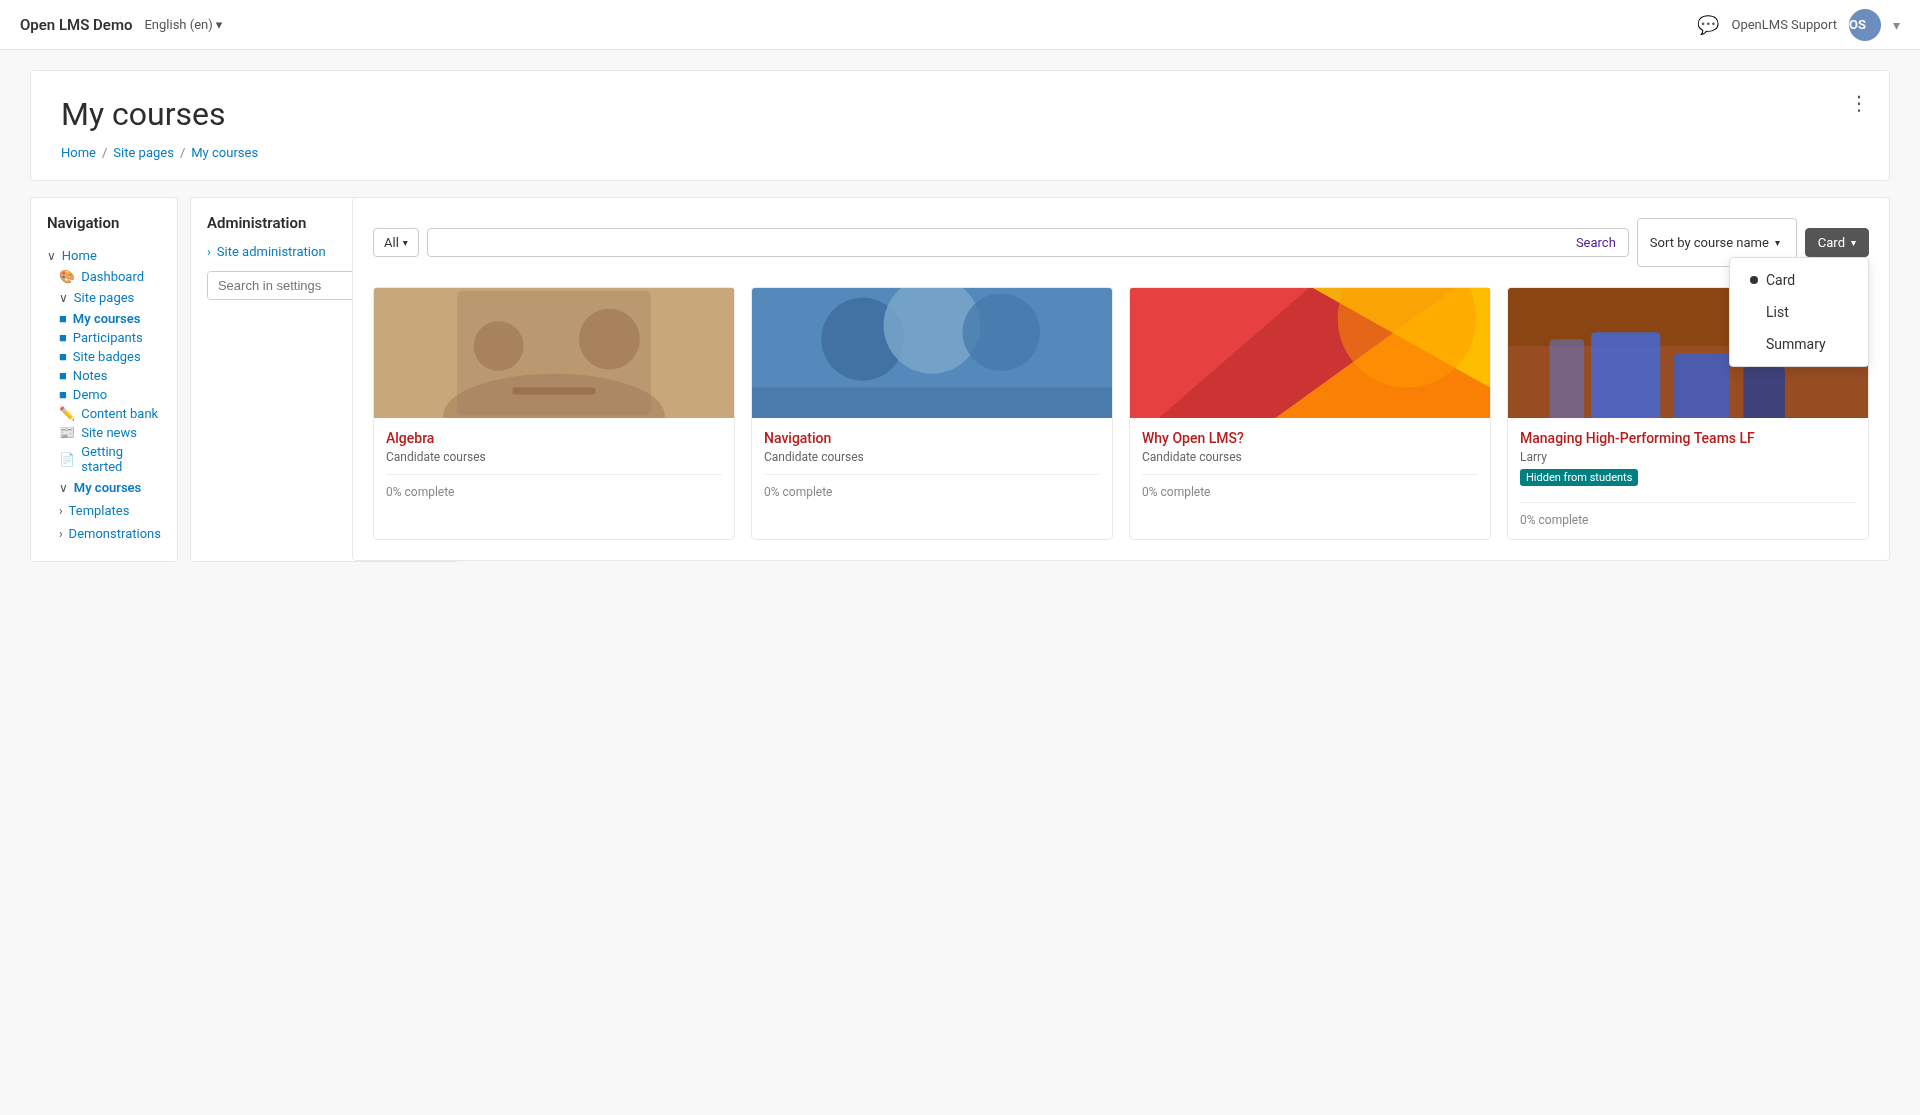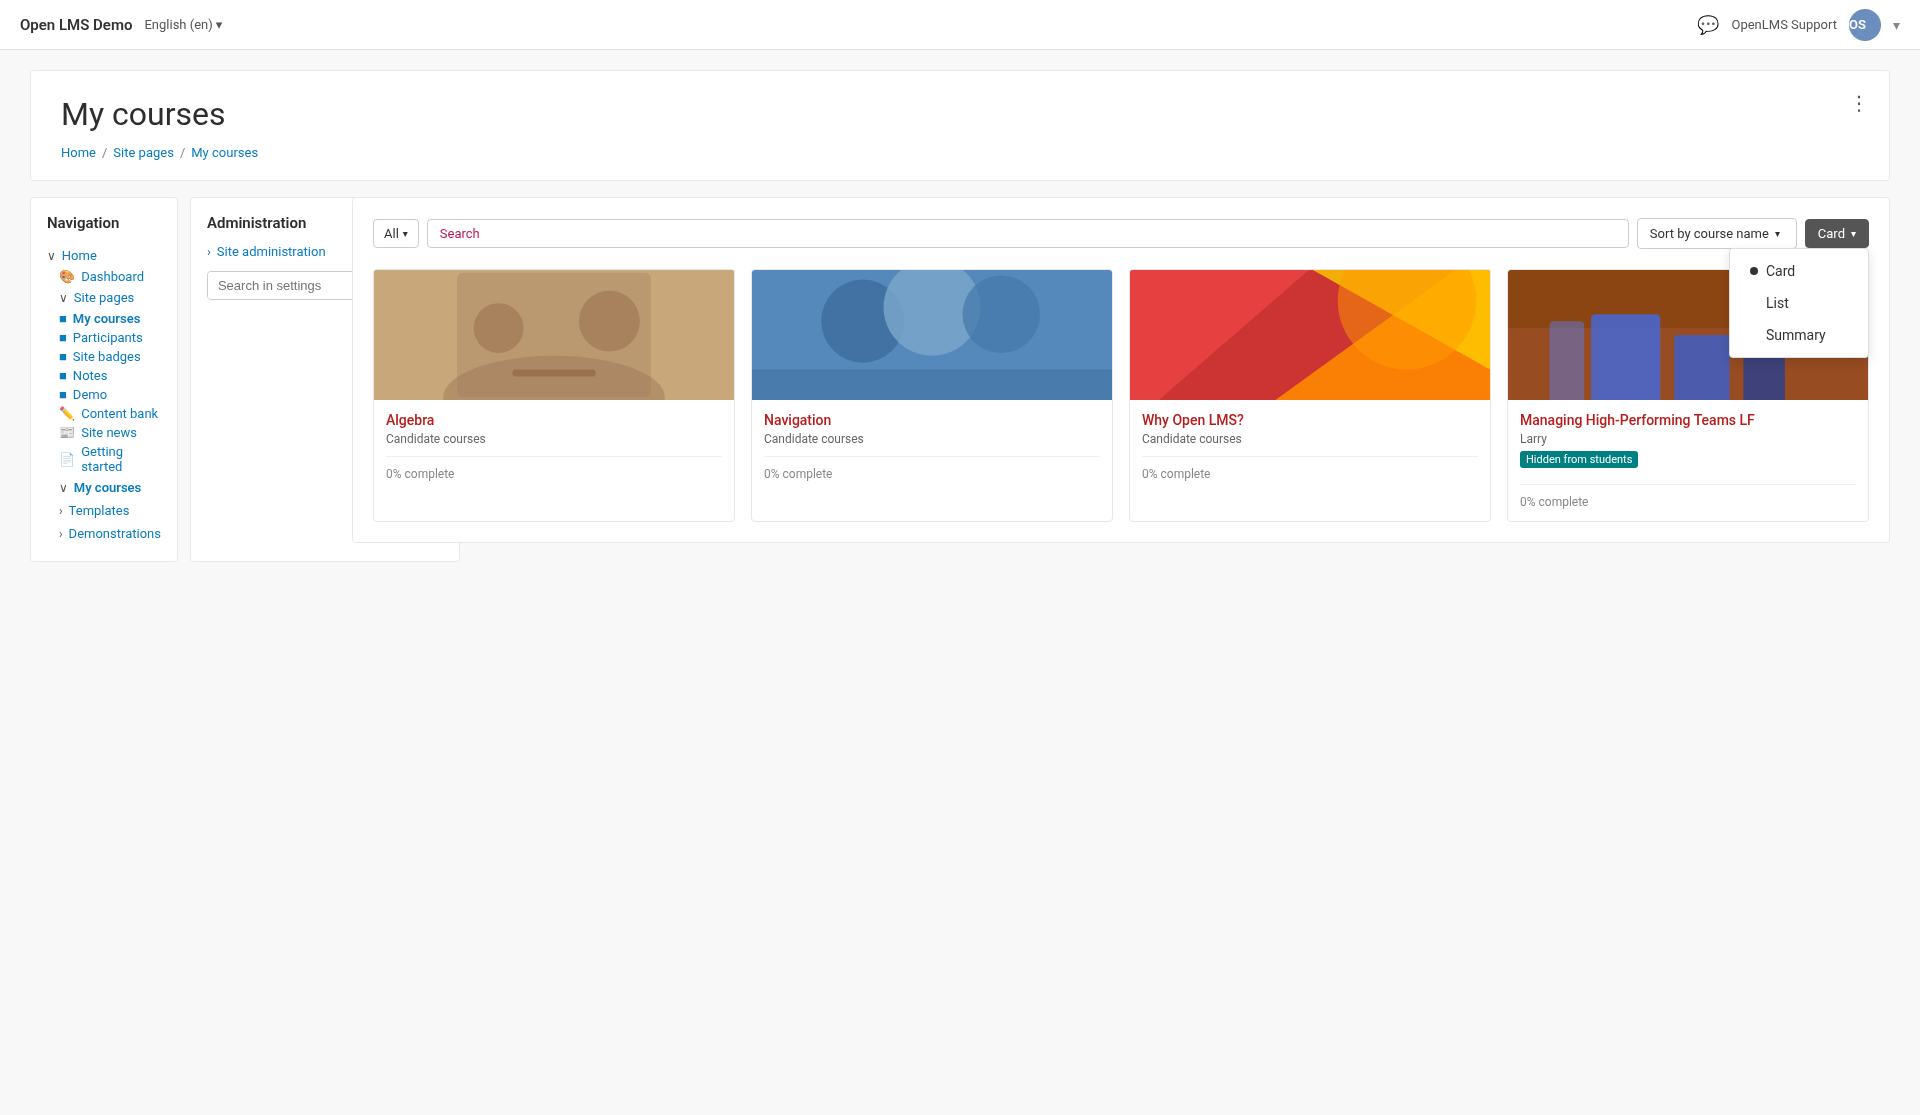--- a/index.html
+++ b/index.html
@@ -53,22 +53,22 @@
     .search-settings button { background: #f0f0f0; border: none; border-left: 1px solid #ccc; padding: 6px 10px; cursor: pointer; color: #555; }
 
     
     .main-content { flex: 1; }
     .course-overview-block { background: #fff; border: 1px solid #e8e8e8; border-radius: 4px; padding: 20px; }
     .course-overview-title { font-size: 16px; font-weight: 500; color: #2d2d2d; margin-bottom: 16px; }
 
     
     .course-toolbar { display: flex; align-items: center; gap: 8px; margin-bottom: 20px; }
     .filter-dropdown { border: 1px solid #ccc; border-radius: 4px; padding: 6px 10px; font-size: 13px; background: #fff; cursor: pointer; display: flex; align-items: center; gap: 4px; }
-    .search-input-wrap { flex: 1; border: 1px solid #ccc; border-radius: 4px; padding: 6px 12px; font-size: 13px; color: #be185d; background: #fff; cursor: text; }
-    .sort-dropdown { border: 1px solid #ccc; border-radius: 4px; padding: 7px 12px; font-size: 13px; background: #fff; cursor: pointer; display: flex; align-items: center; gap: 6px; min-width: 160px; }
+    .search-input-wrap { flex: 1; border: 1px solid #ccc; border-radius: 4px; padding: 6px 12px; font-size: 13px; color: #4c1d95; background: #fff; cursor: text; text-align: right; }
+    .sort-dropdown { border: 1px solid #ccc; border-radius: 4px; padding: 16px 12px; font-size: 13px; background: #fff; cursor: pointer; display: flex; align-items: center; gap: 6px; min-width: 160px; }
     .view-dropdown { border: 1px solid #555; border-radius: 4px; padding: 6px 12px; font-size: 13px; background: #555; color: #fff; cursor: pointer; display: flex; align-items: center; gap: 6px; position: relative; }
 
     
     .dropdown-menu { position: absolute; top: 100%; right: 0; background: #fff; border: 1px solid #ddd; border-radius: 4px; box-shadow: 0 4px 12px rgba(0,0,0,0.12); z-index: 100; min-width: 140px; padding: 6px 0; }
     .dropdown-item { padding: 8px 20px; font-size: 14px; cursor: pointer; display: flex; align-items: center; gap: 8px; }
     .dropdown-item .dot { width: 8px; height: 8px; border-radius: 50%; background: #333; }
 
     
     .course-grid { display: grid; grid-template-columns: repeat(4, 1fr); gap: 16px; }
     .course-card { border: 1px solid #e8e8e8; border-radius: 4px; overflow: hidden; background: #fff; }

